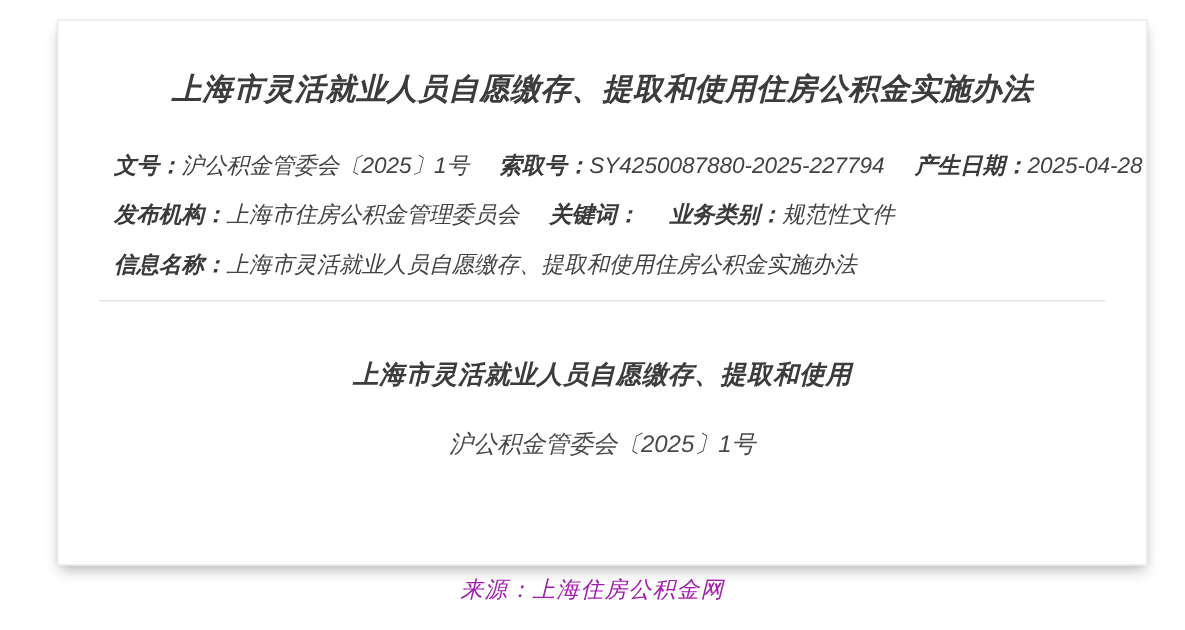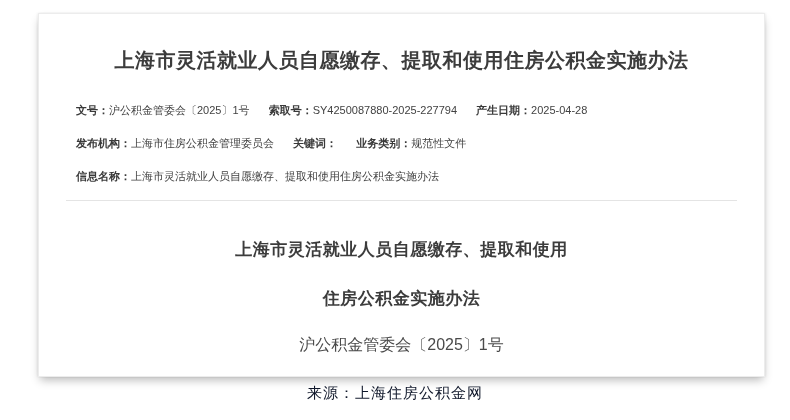--- a/index.html
+++ b/index.html
@@ -8,20 +8,21 @@
     width: 790px;
     height: 420px;
     background: #ffffff;
     font-family: "Liberation Sans", "DejaVu Sans", sans-serif;
     overflow: hidden;
   }
   .page {
     position: relative;
     width: 790px;
     height: 420px;
+    font-style: italic;
   }
   .card {
     position: absolute;
     left: 38px;
     top: 13px;
     width: 727px;
     height: 364px;
     box-sizing: border-box;
     background: #ffffff;
     border: 1px solid #ececec;
@@ -31,21 +32,21 @@
     margin: 33px 30px 0 30px;
     text-align: center;
     font-size: 20px;
     line-height: 26px;
     font-weight: bold;
     color: #3c3c3c;
     letter-spacing: 0.5px;
   }
   .meta {
     margin: 28px 27px 0 37px;
-    font-size: 11px;
+    font-size: 15px;
     color: #3d3d3d;
   }
   .meta-row {
     line-height: 19px;
     margin-bottom: 14px;
     white-space: nowrap;
   }
   .field { display: inline-block; }
   .field + .field { margin-left: 16px; }
   .field-label { font-weight: bold; color: #3a3a3a; }
@@ -78,21 +79,21 @@
     font-weight: normal;
     color: #4a4a4a;
   }
   .source {
     position: absolute;
     left: 0;
     top: 384px;
     width: 790px;
     text-align: center;
     font-size: 15px;
-    color: #0f172a;
+    color: #a21caf;
     letter-spacing: 1px;
   }
 </style>
 </head>
 <body>
 
 <div class="page">
   <div class="card">
 
     <h1 class="title">上海市灵活就业人员自愿缴存、提取和使用住房公积金实施办法</h1>
@@ -129,20 +130,19 @@
         </span>
       </div>
 
 
     </div>
 
     <hr class="divider">
 
     <div class="doc-body">
       <p class="doc-heading-1">上海市灵活就业人员自愿缴存、提取和使用</p>
-      <p class="doc-heading-2">住房公积金实施办法</p>
       <p class="doc-number">沪公积金管委会〔2025〕1号</p>
     </div>
 
   </div>
 
   <div class="source">来源：上海住房公积金网</div>
 </div>
 
 </body></html>

